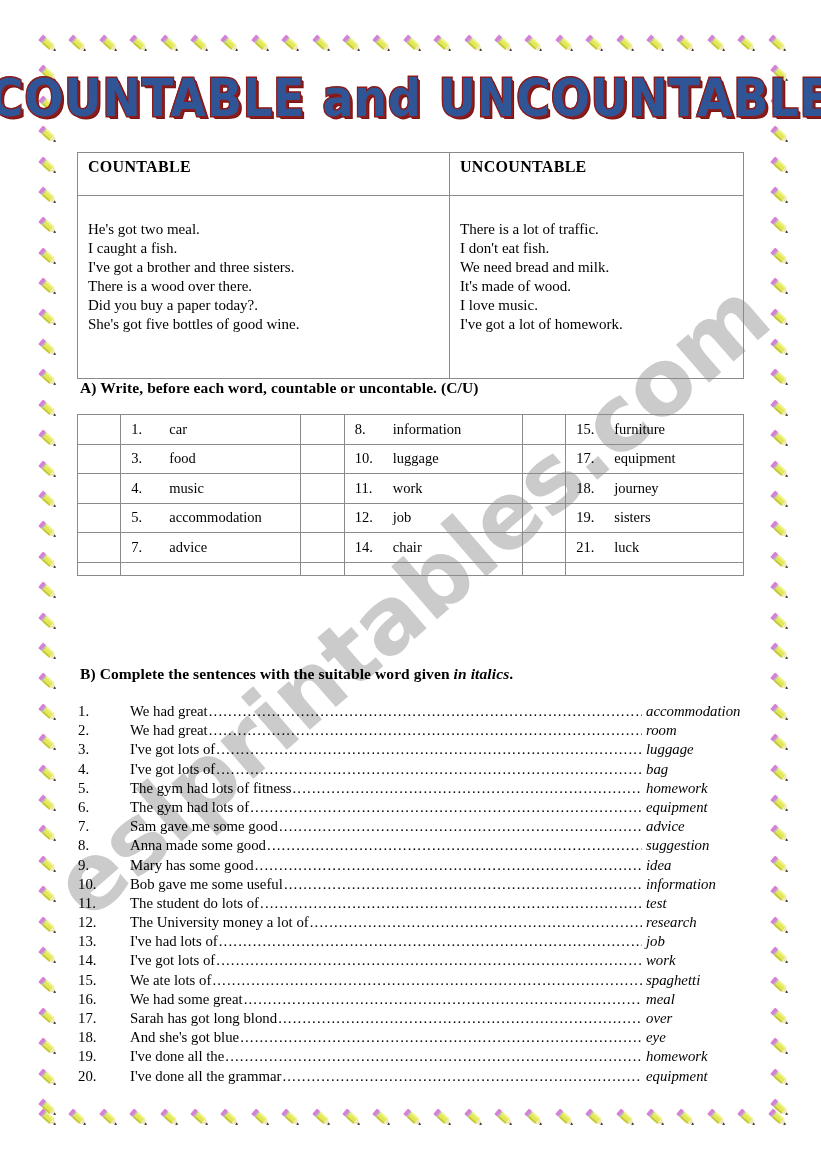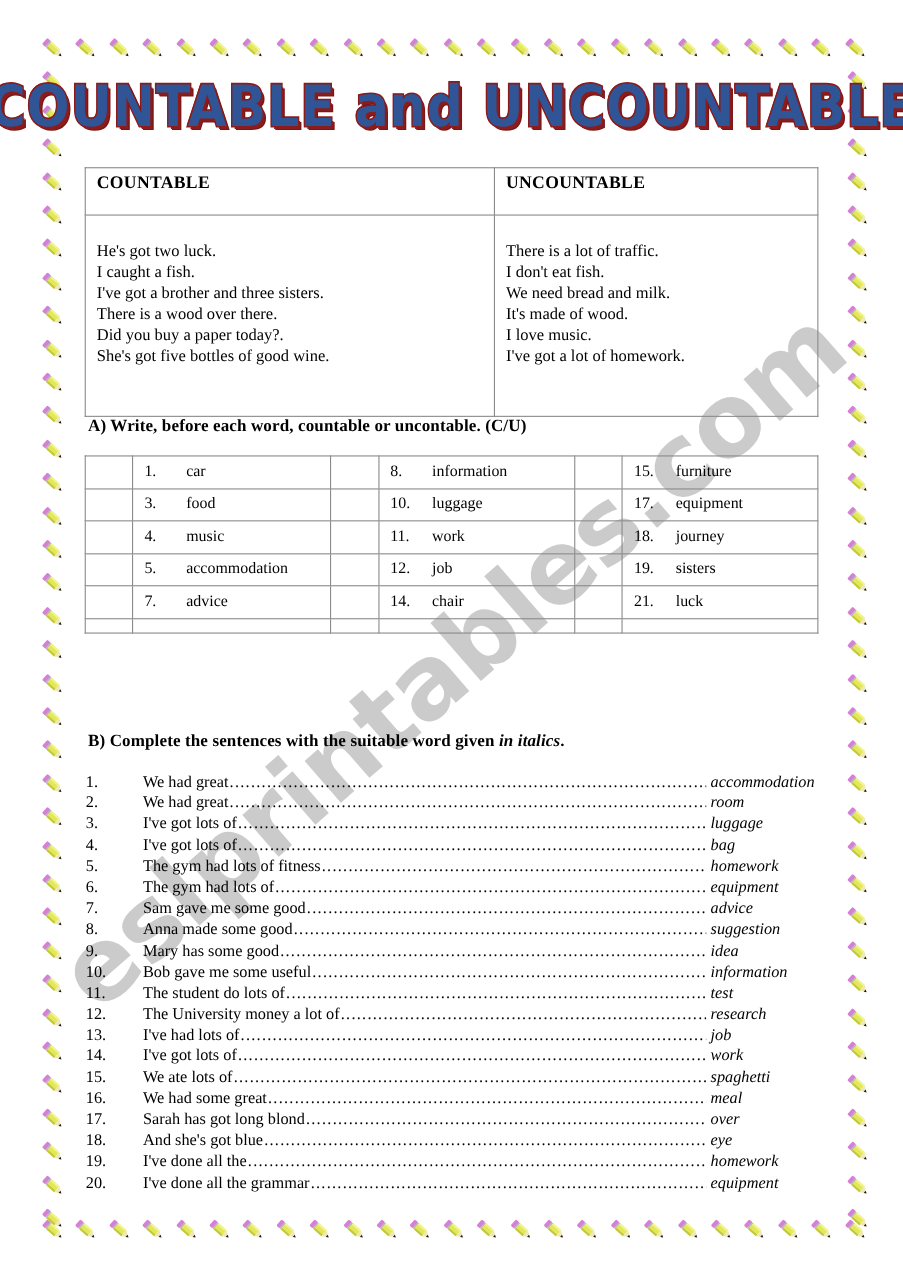--- a/index.html
+++ b/index.html
@@ -1766,21 +1766,21 @@
     </div>
 
     <table id="def-table">
       <tbody>
           <tr>
         <td class="hdr">COUNTABLE</td>
         <td class="hdr">UNCOUNTABLE</td>
       </tr>
       <tr>
         <td class="body-cell">
-          <div>He's got two luck.</div>
+          <div>He's got two meal.</div>
           <div>I caught a fish.</div>
           <div>I've got a brother and three sisters.</div>
           <div>There is a wood over there.</div>
           <div>Did you buy a paper today?.</div>
           <div>She's got five bottles of good wine.</div>
         </td>
         <td class="body-cell">
           <div>There is a lot of traffic.</div>
           <div>I don't eat fish.</div>
           <div>We need bread and milk.</div>

